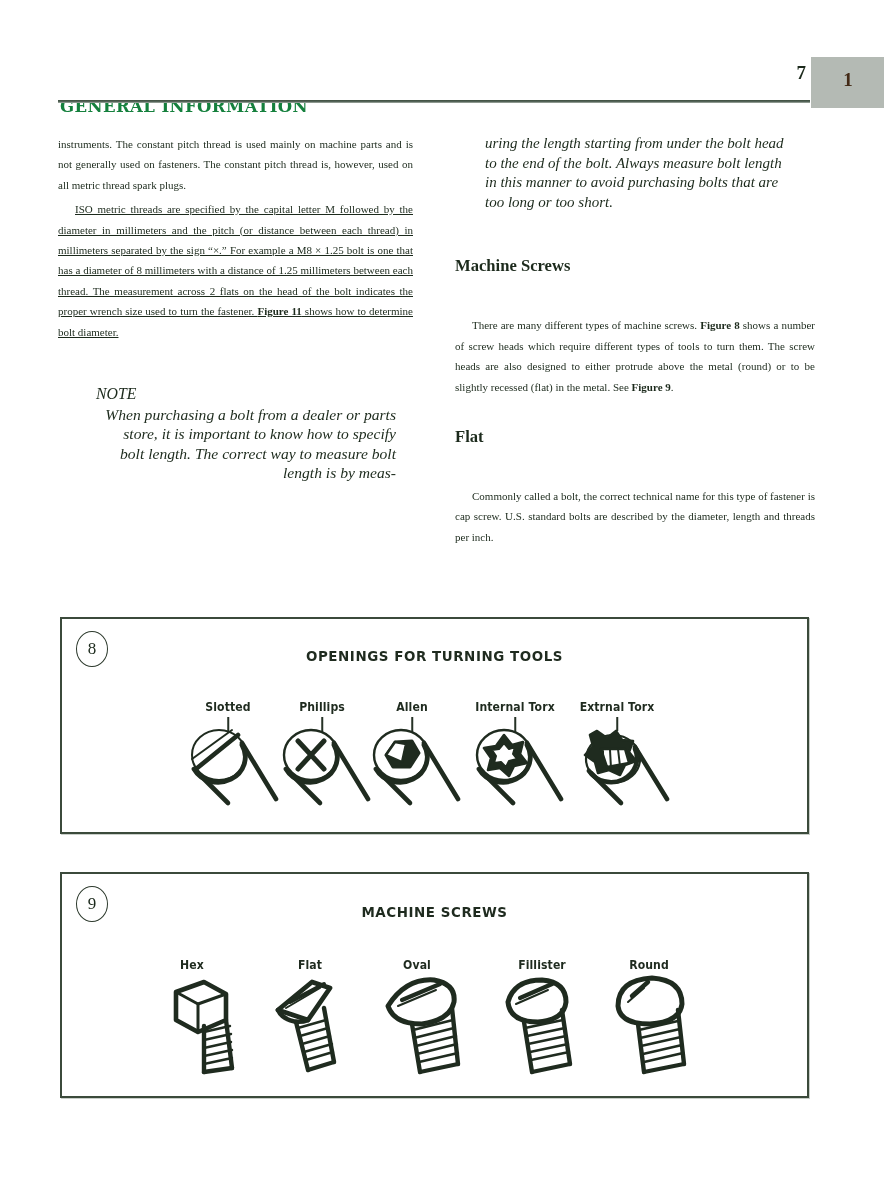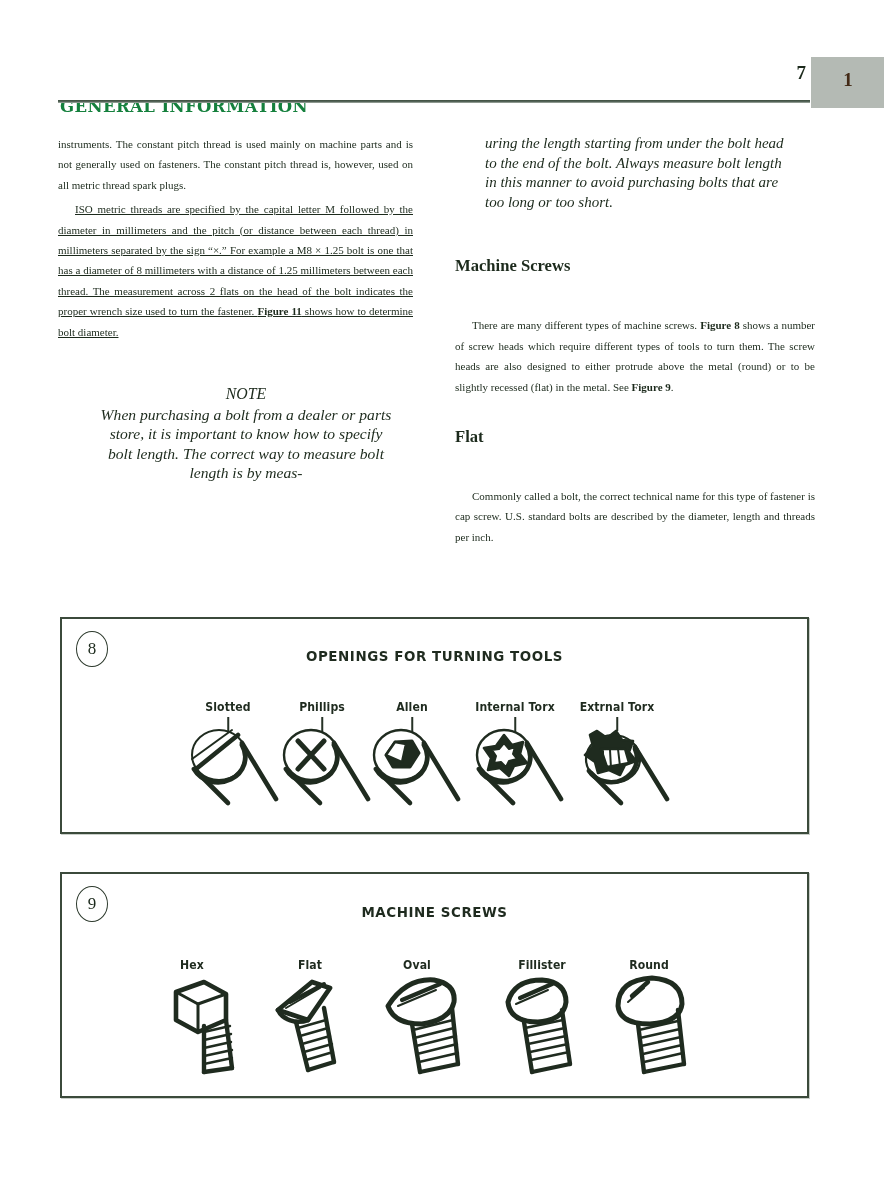--- a/index.html
+++ b/index.html
@@ -103,27 +103,27 @@
   
   .note-block {
     margin-top: 42px;
     margin-left: 38px;
     width: 300px;
     font-style: italic;
     font-size: 15.6px;
     line-height: 19.6px;
   }
   .note-label {
-    text-align: center;
+    text-align: left;
     font-style: italic;
     font-size: 15.8px;
     margin-bottom: 1px;
   }
   .note-body {
-    text-align: center;
+    text-align: right;
     font-style: italic;
   }
   .note-cont {
     font-style: italic;
     font-size: 15px;
     line-height: 19.6px;
     text-align: left;
     margin-left: 30px;
     width: 300px;
   }

